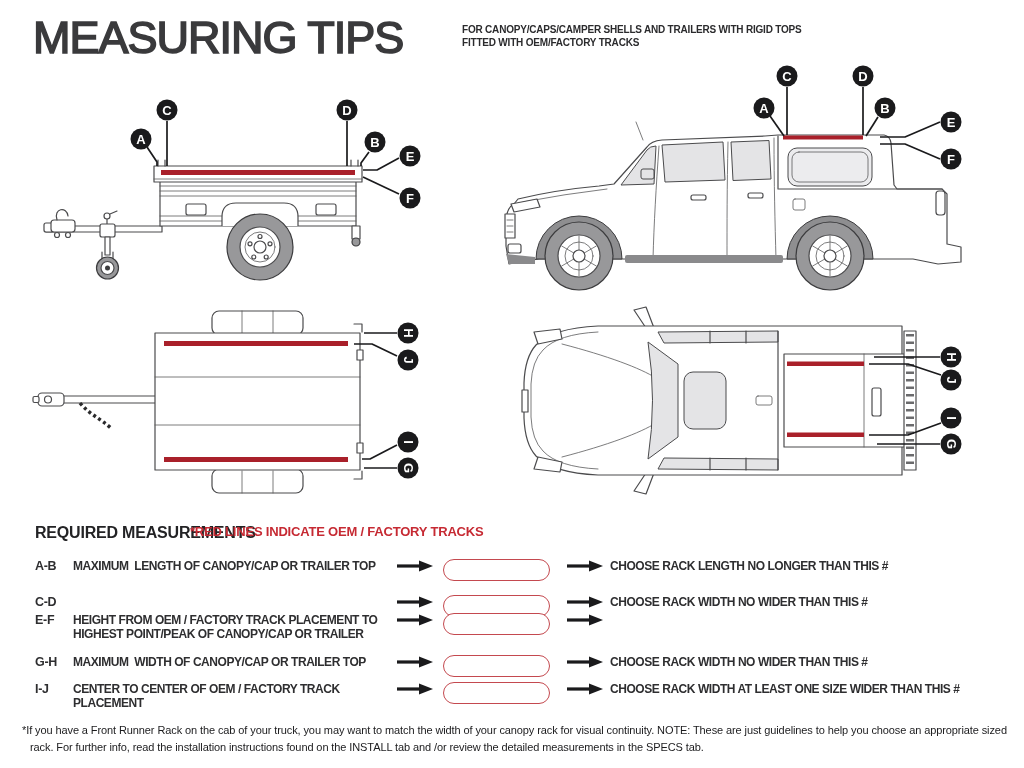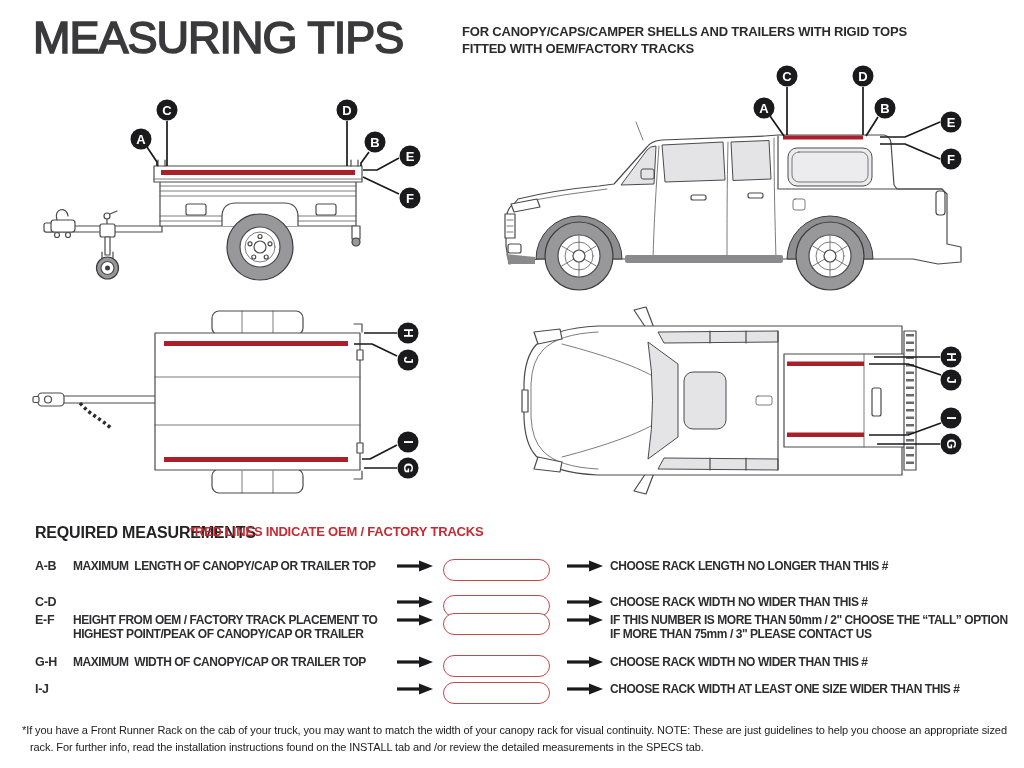--- a/index.html
+++ b/index.html
@@ -5,21 +5,21 @@
   :root{
     --track-red:#A9202A; --note-red:#C62A33; --pill-red:#C4494F;
     --text-dark:#2E2E30; --badge-black:#1A1A1C;
   }
   *{margin:0;padding:0;box-sizing:border-box}
   html,body{background:#fff;font-family:"Liberation Sans",sans-serif;}
   .page{position:relative;width:1024px;height:768px;background:#fff;overflow:hidden;}
   .abs{position:absolute}
   .title{left:33px;top:12px;font-size:45px;font-weight:normal;letter-spacing:-1px;
          color:#3A3A3C;-webkit-text-stroke:1.6px #3A3A3C;white-space:nowrap}
-  .subtitle{left:462px;top:23px;width:500px;font-size:13px;font-weight:bold;
+  .subtitle{left:462px;top:23px;width:500px;font-size:10px;font-weight:bold;
             letter-spacing:-0.2px;line-height:1.32;color:#2B2B2D;white-space:pre-line}
   .mhead{left:35px;top:524px;font-size:16px;font-weight:bold;letter-spacing:-0.2px;color:#232325;white-space:nowrap}
   .mnote{left:190px;top:524px;font-size:13px;font-weight:bold;letter-spacing:-0.2px;color:var(--note-red);white-space:nowrap}
   .mrow{left:35px;width:975px;height:30px}
   .mrow span{position:absolute;top:4px;font-weight:bold;color:var(--text-dark)}
   .mkey{left:0;width:34px;font-size:12.5px;letter-spacing:-0.3px}
   .mdesc{left:38px;width:324px;font-size:12px;letter-spacing:-0.45px;line-height:14px;white-space:pre-wrap}
   .mresult{left:575px;width:400px;font-size:12px;letter-spacing:-0.45px;line-height:14px;white-space:pre-wrap}
   .arw{position:absolute;top:5px;width:36px;height:12px}
   .a1{left:362px}.a2{left:532px}
@@ -340,41 +340,40 @@
 HIGHEST POINT/PEAK OF CANOPY/CAP OR TRAILER</span>
     <svg class="arw a1" viewBox="0 0 36 12">
         <line x1="0" y1="6" x2="23" y2="6" stroke="#1A1A1C" stroke-width="3.2"></line>
         <polygon points="22,0.5 36,6 22,11.5" fill="#1A1A1C"></polygon>
       </svg>
     <span class="pill"></span>
     <svg class="arw a2" viewBox="0 0 36 12">
         <line x1="0" y1="6" x2="23" y2="6" stroke="#1A1A1C" stroke-width="3.2"></line>
         <polygon points="22,0.5 36,6 22,11.5" fill="#1A1A1C"></polygon>
       </svg>
-    <span class="mresult">IF THIS NUMBER IS MORE THAN 50mm / 2" CHOOSE THE “TALL” OPTION
-IF MORE THAN 75mm / 3" PLEASE CONTACT US</span>
   </div>
 
   <div class="abs mrow" style="top:651px">
     <span class="mkey">G-H</span>
     <span class="mdesc">MAXIMUM  WIDTH OF CANOPY/CAP OR TRAILER TOP</span>
     <svg class="arw a1" viewBox="0 0 36 12">
         <line x1="0" y1="6" x2="23" y2="6" stroke="#1A1A1C" stroke-width="3.2"></line>
         <polygon points="22,0.5 36,6 22,11.5" fill="#1A1A1C"></polygon>
       </svg>
     <span class="pill"></span>
     <svg class="arw a2" viewBox="0 0 36 12">
         <line x1="0" y1="6" x2="23" y2="6" stroke="#1A1A1C" stroke-width="3.2"></line>
         <polygon points="22,0.5 36,6 22,11.5" fill="#1A1A1C"></polygon>
       </svg>
     <span class="mresult">CHOOSE RACK WIDTH NO WIDER THAN THIS #</span>
   </div>
 
   <div class="abs mrow" style="top:678px">
     <span class="mkey">I-J</span>
+    <span class="mdesc">CENTER TO CENTER OF OEM / FACTORY TRACK PLACEMENT</span>
     <svg class="arw a1" viewBox="0 0 36 12">
         <line x1="0" y1="6" x2="23" y2="6" stroke="#1A1A1C" stroke-width="3.2"></line>
         <polygon points="22,0.5 36,6 22,11.5" fill="#1A1A1C"></polygon>
       </svg>
     <span class="pill"></span>
     <svg class="arw a2" viewBox="0 0 36 12">
         <line x1="0" y1="6" x2="23" y2="6" stroke="#1A1A1C" stroke-width="3.2"></line>
         <polygon points="22,0.5 36,6 22,11.5" fill="#1A1A1C"></polygon>
       </svg>
     <span class="mresult">CHOOSE RACK WIDTH AT LEAST ONE SIZE WIDER THAN THIS #</span>

